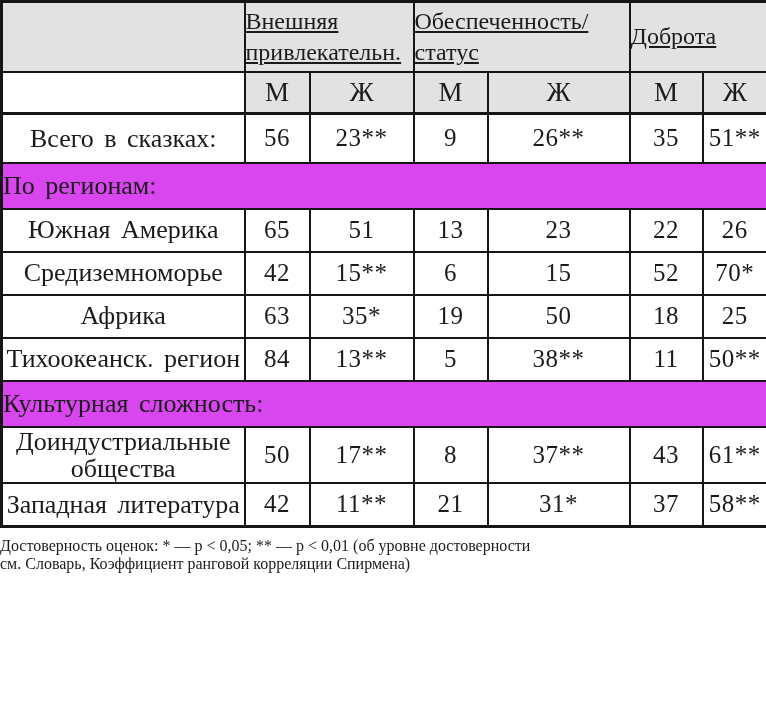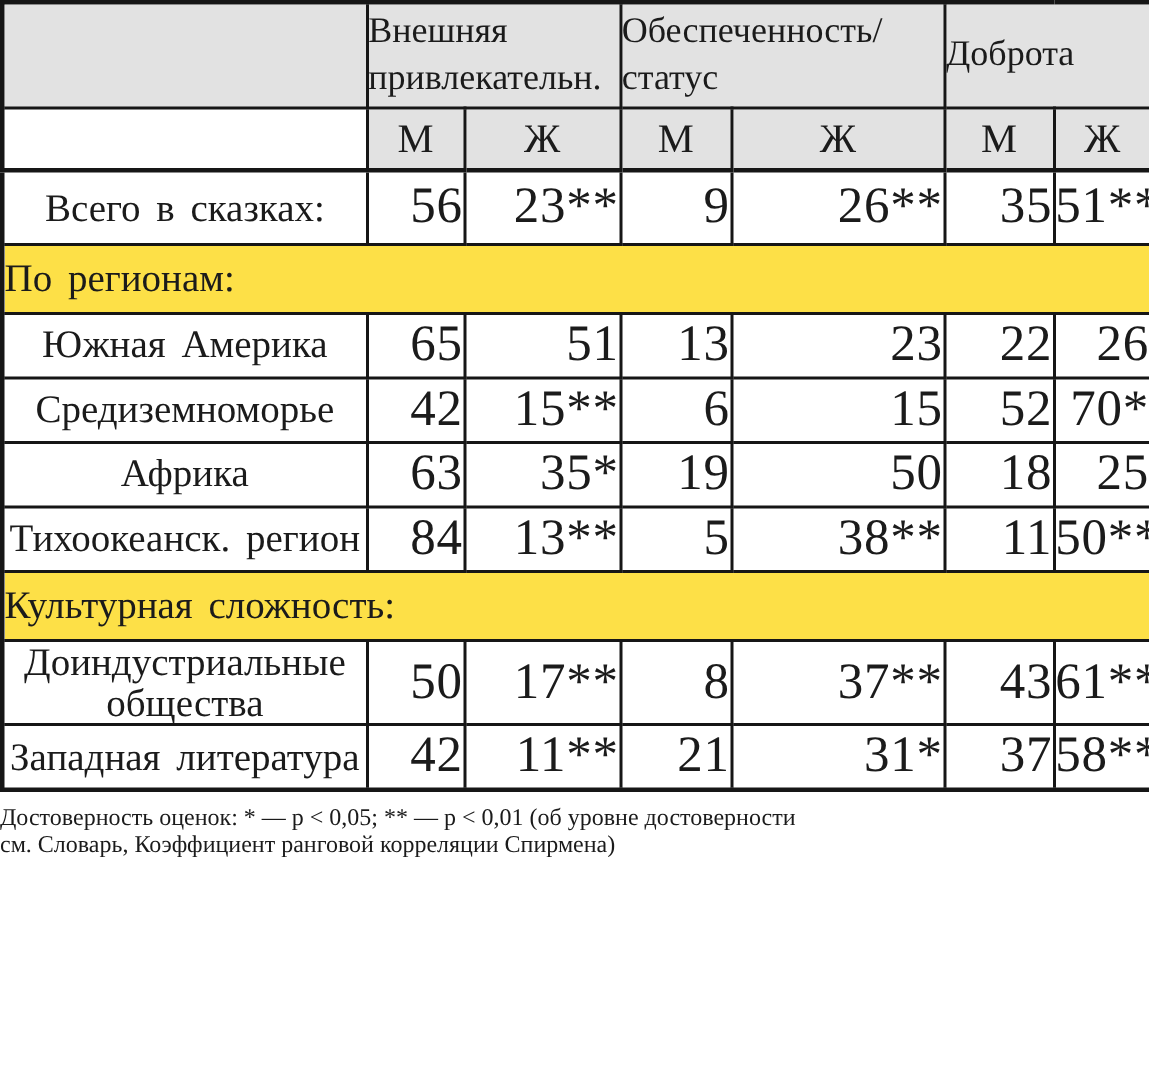--- a/index.html
+++ b/index.html
@@ -13,21 +13,21 @@
     width:766px;border:3px solid #161616;
   }
   .doc-table td,.doc-table th{
     border:2px solid #161616;
     vertical-align:middle;
     font-weight:normal;
     padding:0;
     overflow:hidden;
   }
   
-  tr.group-row{height:70px;}
+  tr.group-row{height:70px;text-decoration:underline;}
   tr.sub-row{height:42px;}
   tr.row-total{height:49px;}
   tr.section-row{height:46px;}
   tr.data-row{height:43px;}
   tr.row-tall{height:53px;}
   
   .gh{
     background:#e2e2e2;text-align:left;
     font-size:24px;line-height:1.28;
     padding:2px 4px 2px 9px;word-spacing:2px;
@@ -35,25 +35,25 @@
   .corner{background:#e2e2e2;}
   .sh{
     background:#e2e2e2;text-align:center;font-size:27px;
   }
   .blank{background:#ffffff;}
   .lbl{
     background:#ffffff;text-align:center;font-size:26px;
     padding-left:8px;padding-right:2px;word-spacing:4px;line-height:1.05;
   }
   .num{
-    background:#ffffff;text-align:right;font-size:34px;
+    background:#ffffff;text-align:center;font-size:25px;
     letter-spacing:0.5px;
   }
   .sec-lbl{
-    background:#fde047;text-align:left;font-size:26px;
+    background:#d946ef;text-align:left;font-size:26px;
     padding-left:8px;word-spacing:4px;
   }
   
   thead tr.sub-row td, thead tr.sub-row th{border-bottom-width:3px;}
   .footnote{
     margin:9px 0 0 1px;width:764px;
     font-size:21px;line-height:1.33;word-spacing:4px;
     color:#1b1b1b;
   }
 </style>

